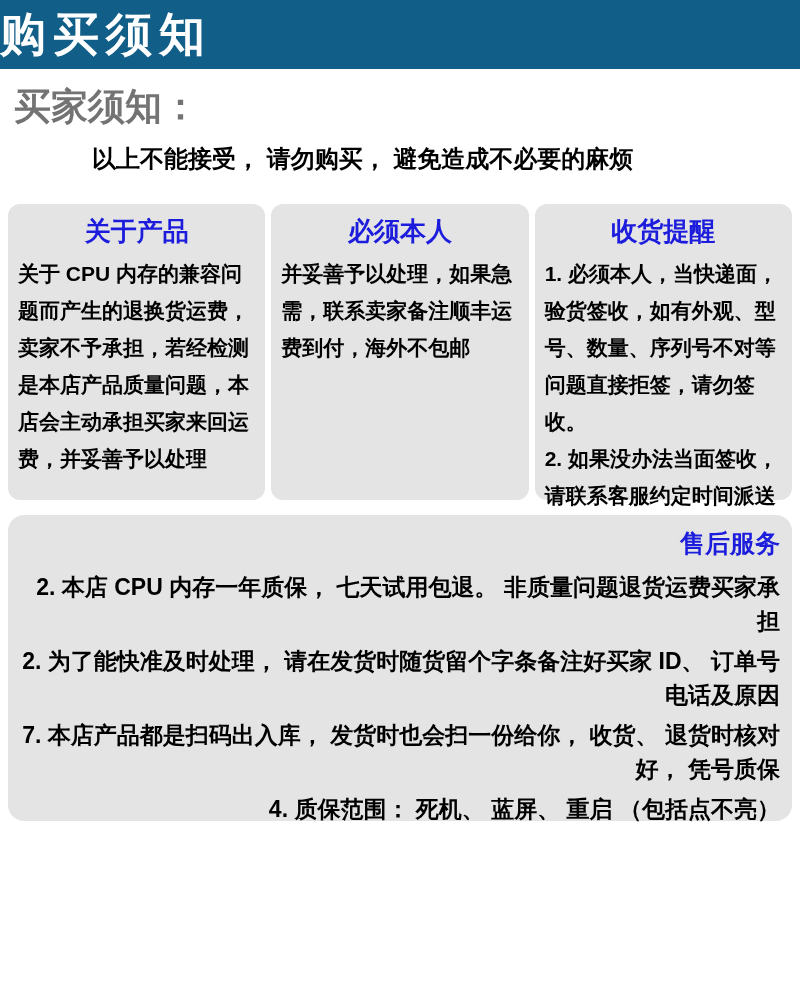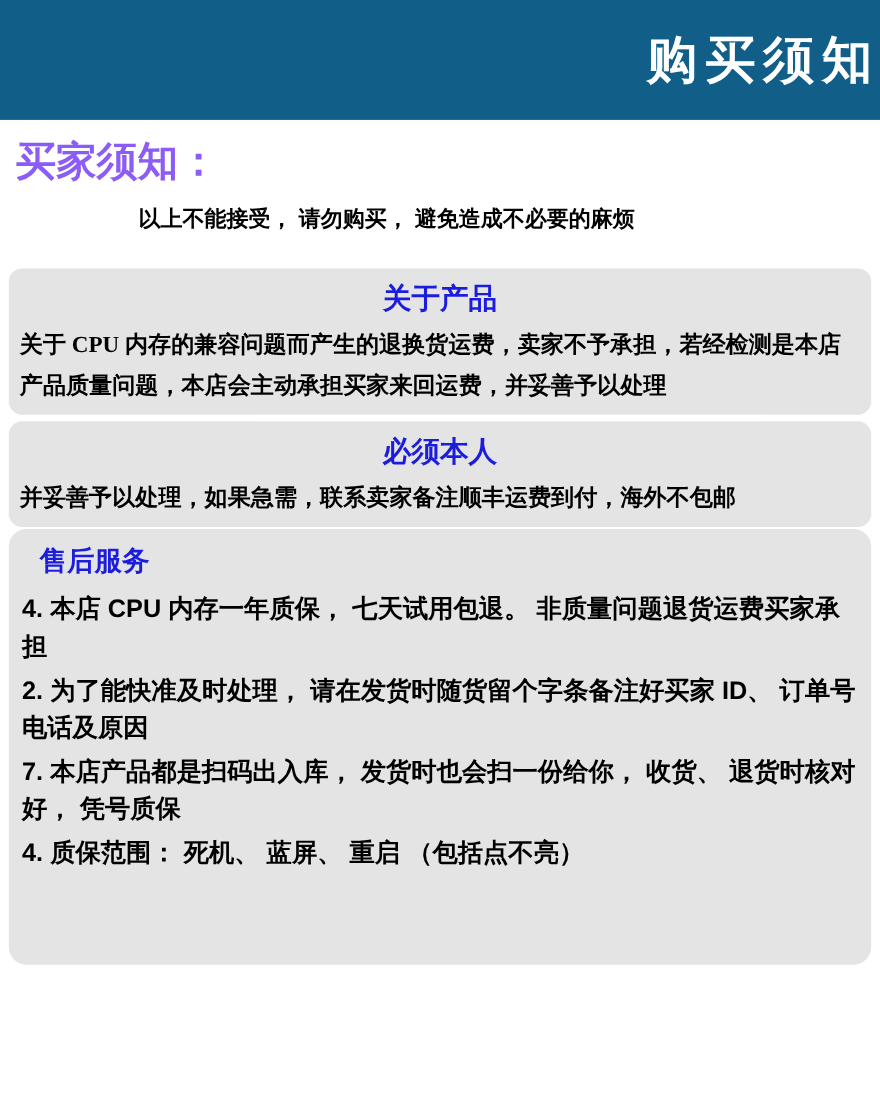--- a/index.html
+++ b/index.html
@@ -6,82 +6,81 @@
   html, body { margin: 0; padding: 0; }
   body {
     width: 800px; height: 1000px;
     background: #ffffff;
     font-family: "Liberation Sans", "DejaVu Sans", sans-serif;
     font-weight: 700;
     color: #000000;
     overflow: hidden;
   }
   .banner {
-    height: 109px;
+    height: 69px;
     background: #115f88;
-    display: flex; align-items: center; justify-content: flex-end;
+    display: flex; align-items: center; justify-content: flex-start;
   }
   .banner-title {
     color: #ffffff;
     font-size: 46px;
     margin: 0;
     letter-spacing: 7px;
     font-weight: 700;
   }
   .notice { padding: 0 10px; }
   .notice-heading {
-    color: #8b5cf6;
+    color: #737373;
     font-size: 37px;
     margin: 13px 0 8px 4px;
     font-weight: 700;
   }
   .notice-para {
     font-size: 26px;
     line-height: 38px;
     margin: 0;
     text-indent: 2em;
     letter-spacing: 0.5px;
   }
   .notice-warning {
-    font-size: 20px;
+    font-size: 24px;
     line-height: 38px;
-    margin: 4px 0 0 116px;
+    margin: 4px 0 0 82px;
   }
   .cards {
     display: flex;
     gap: 6px;
     margin: 26px 8px 0;
-    flex-direction: column;
   }
   .card {
     flex: 1;
     background: #e4e4e4;
     border-radius: 12px;
     padding: 8px 10px;
     height: 296px;
   }
   .card-title {
     color: #1c1cdd;
     font-size: 26px;
     text-align: center;
     margin: 2px 0 6px;
     font-weight: 700;
   }
   .card-text {
     font-size: 21px;
     line-height: 37px;
     margin: 0;
-    font-family: Liberation Serif, serif;
   }
   .after-sales {
-    margin: 2px 8px 0;
+    margin: 15px 8px 0;
     background: #e4e4e4;
     border-radius: 16px;
     padding: 8px 12px 10px;
-    height: 396px;
+    height: 306px;
+    text-align: right;
   }
   .after-sales-title {
     color: #1c1cdd;
     font-size: 25px;
     margin: 4px 0 10px 16px;
     font-weight: 700;
   }
   .as-item {
     font-size: 23px;
     line-height: 34px;
@@ -107,25 +106,30 @@
     <div class="card">
       <h3 class="card-title">关于产品</h3>
       <p class="card-text">关于 CPU 内存的兼容问题而产生的退换货运费，卖家不予承担，若经检测是本店产品质量问题，本店会主动承担买家来回运费，并妥善予以处理</p>
     </div>
 
     <div class="card">
       <h3 class="card-title">必须本人</h3>
       <p class="card-text">并妥善予以处理，如果急需，联系卖家备注顺丰运费到付，海外不包邮</p>
     </div>
 
+    <div class="card">
+      <h3 class="card-title">收货提醒</h3>
+      <p class="card-text">1. 必须本人，当快递面，验货签收，如有外观、型号、数量、序列号不对等问题直接拒签，请勿签收。</p>
+      <p class="card-text">2. 如果没办法当面签收，请联系客服约定时间派送</p>
+    </div>
 
   </section>
 
   <section class="after-sales">
     <h3 class="after-sales-title">售后服务</h3>
-    <div class="as-item">4. 本店 CPU 内存一年质保， 七天试用包退。 非质量问题退货运费买家承担</div>
+    <div class="as-item">2. 本店 CPU 内存一年质保， 七天试用包退。 非质量问题退货运费买家承担</div>
     <div class="as-item">2. 为了能快准及时处理， 请在发货时随货留个字条备注好买家 ID、 订单号电话及原因</div>
     <div class="as-item">7. 本店产品都是扫码出入库， 发货时也会扫一份给你， 收货、 退货时核对好， 凭号质保</div>
     <div class="as-item">4. 质保范围： 死机、 蓝屏、 重启 （包括点不亮）</div>
 
   </section>
 
 </div>
 
 </body></html>

